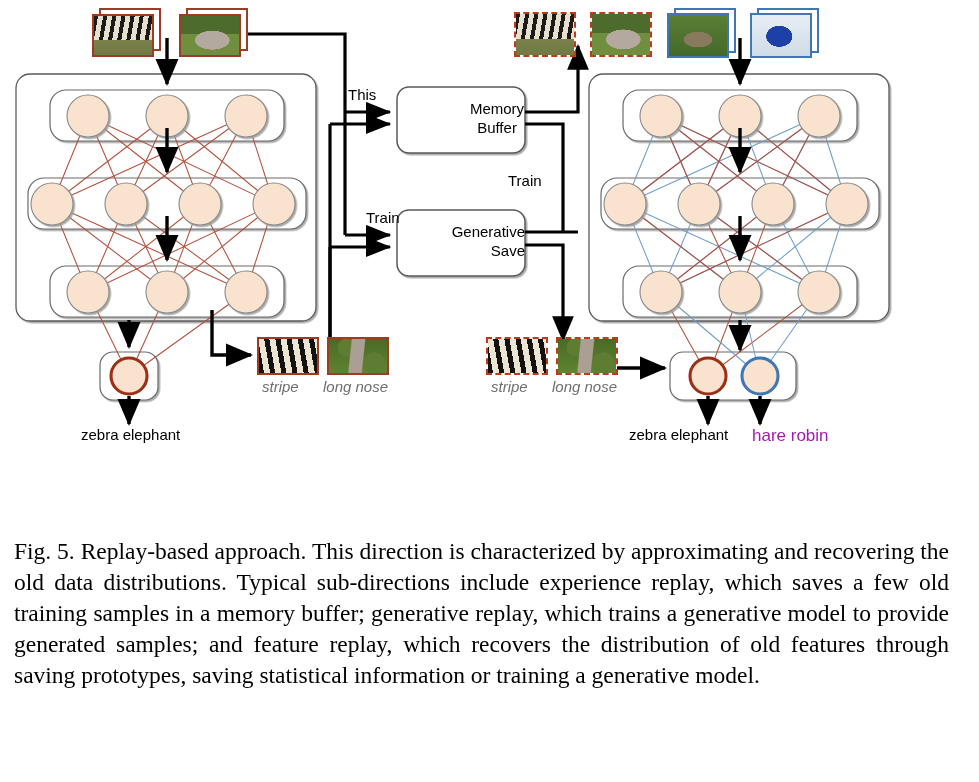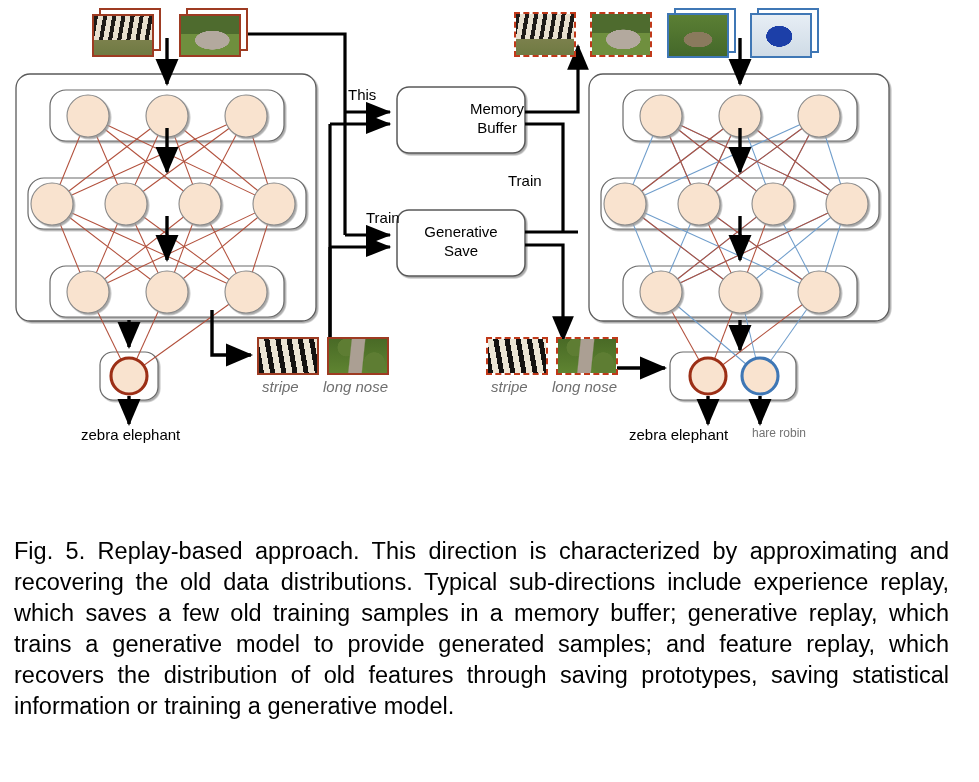--- a/index.html
+++ b/index.html
@@ -44,27 +44,27 @@
       radial-gradient(ellipse 30% 34% at 47% 52%,#1c3fa8 0 74%,rgba(0,0,0,0) 76%),
       linear-gradient(#e7eef5,#cfdbe6);
   }
 
   
   .lbl{position:absolute;white-space:nowrap;}
   .lbl-blk{font-size:15px;color:#000;}
   .lbl-box{font-size:15px;color:#000;text-align:center;line-height:19px;}
   .lbl-feat{font-size:15px;font-style:italic;color:#6e6e6e;}
   .lbl-cls-red{font-size:15px;color:#000000;}
-  .lbl-cls-blue{font-size:12px;color:#737373;}
+  .lbl-cls-blue{font-size:17px;color:#a21caf;}
 
   
   #caption{
     position:absolute;left:14px;top:536px;width:935px;
     font-size:23.5px;line-height:31px;text-align:justify;
-    text-justify:inter-word;color:#000;
+    text-justify:inter-word;color:#000;font-family:Liberation Serif, serif;
   }
   #caption > span{display:inline;}
 </style>
 </head>
 <body>
 
 <div id="figure">
 
   <svg width="979" height="470" viewBox="0 0 979 470">
     <defs>
@@ -321,21 +321,21 @@
   </div>
 
   <div class="lbl lbl-blk" style="left:348px;top:86px;">This</div>
   <div class="lbl lbl-blk" style="left:366px;top:209px;">Train</div>
   <div class="lbl lbl-blk" style="left:508px;top:172px;">Train</div>
 
   <div class="lbl lbl-box" style="left:397px;top:99px;width:128px;margin-left:36px;">
     <div>Memory</div>
     <div>Buffer</div>
   </div>
-  <div class="lbl lbl-box" style="left:397px;top:222px;width:128px;">
+  <div class="lbl lbl-box" style="left:397px;top:222px;width:128px;text-align:right;">
     <div>Generative</div>
     <div>Save</div>
   </div>
 
   <div class="lbl lbl-feat" style="left:262px;top:378px;">stripe</div>
   <div class="lbl lbl-feat" style="left:323px;top:378px;">long nose</div>
 
   <div class="lbl lbl-feat" style="left:491px;top:378px;">stripe</div>
   <div class="lbl lbl-feat" style="left:552px;top:378px;">long nose</div>
 

